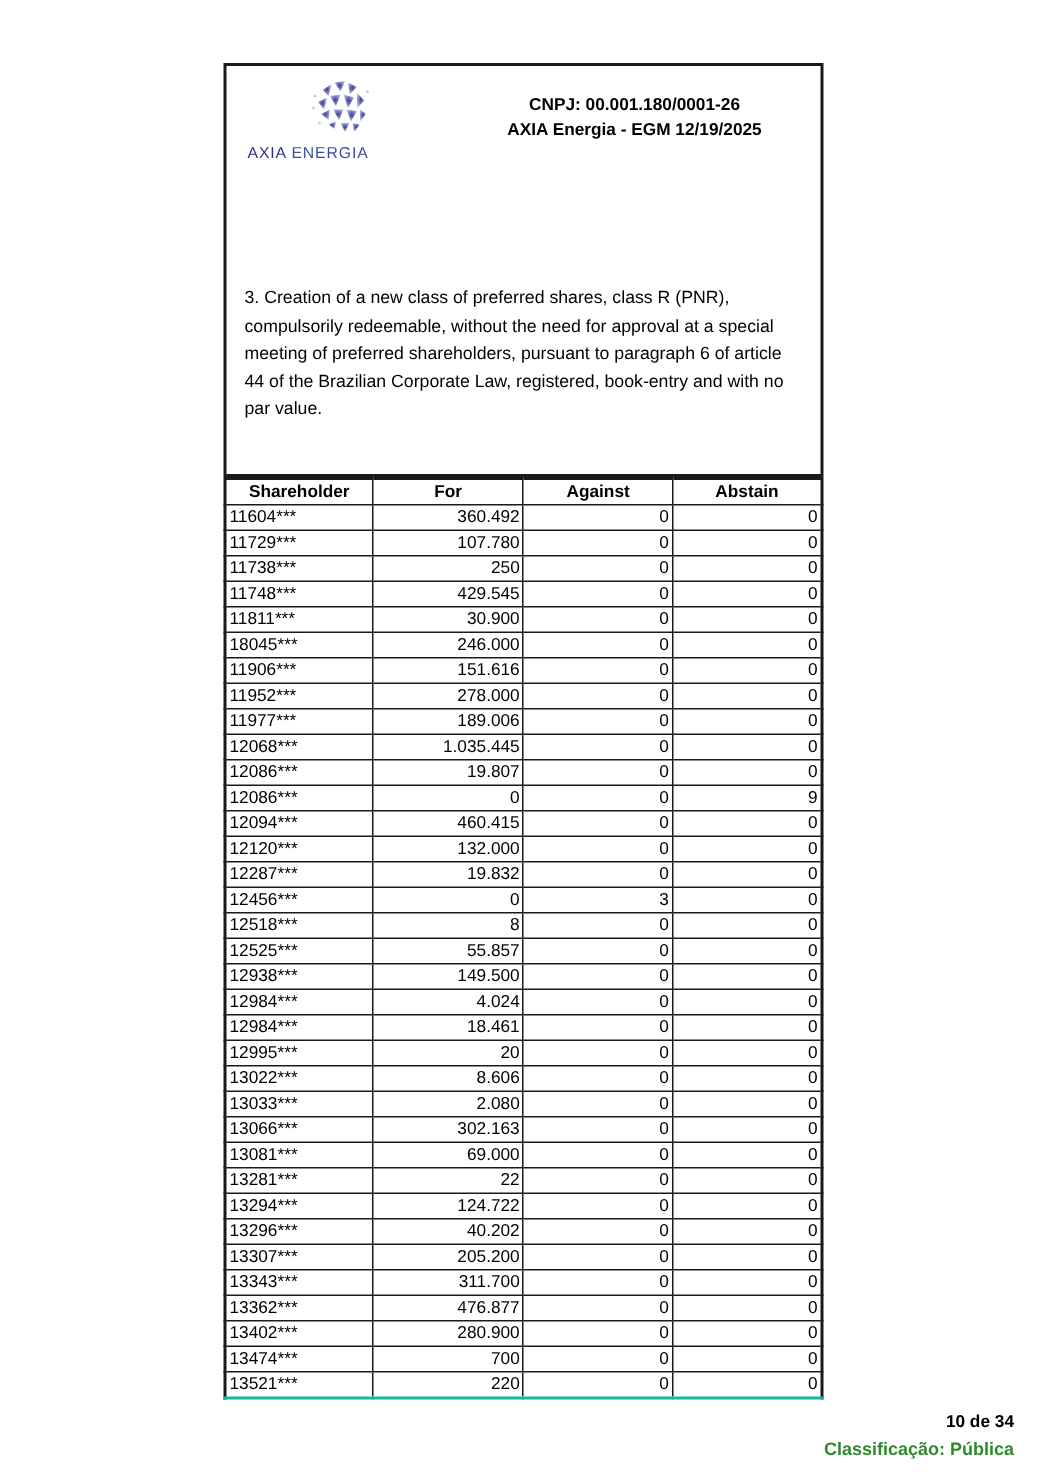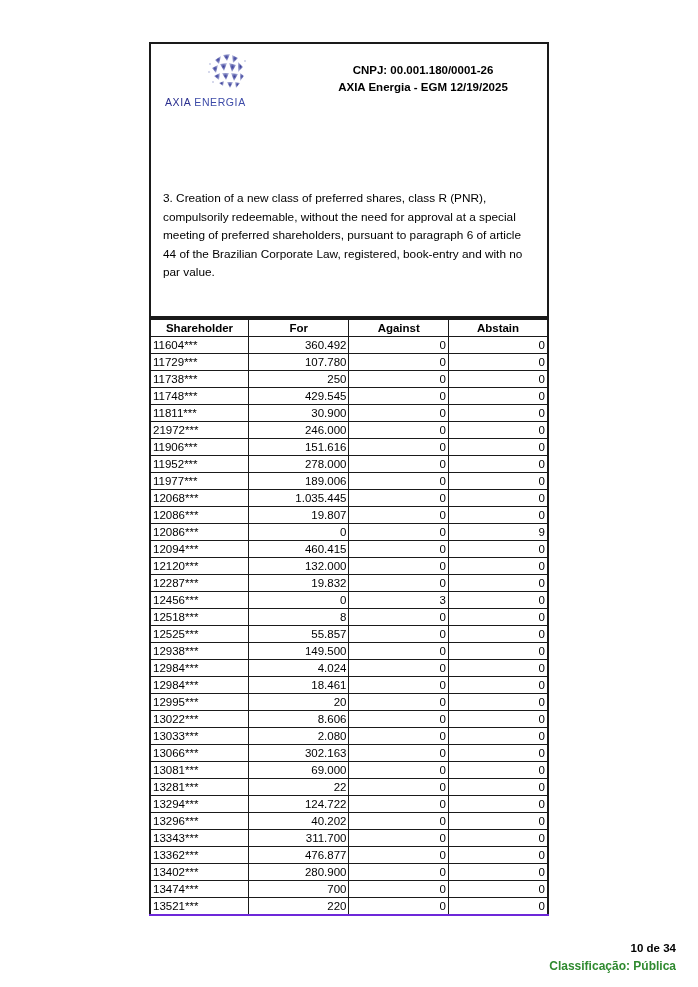--- a/index.html
+++ b/index.html
@@ -14,21 +14,21 @@
   .logo-text { position: absolute; left: 0; top: 44px; font-size: 10.5px; letter-spacing: 0.6px; color: #2b2f8f; white-space: nowrap; }
   .logo-text b { font-weight: 400; color: #2b2f8f; }
   .logo-text span.light { color: #3d4ba8; }
   .doc-info { position: absolute; left: 157px; top: 18px; width: 230px; text-align: center; font-weight: 700; font-size: 11.5px; line-height: 17px; }
   .item-text { position: absolute; left: 12px; right: 12px; top: 145px; text-align: left; font-weight: 400; font-size: 11.8px; line-height: 18.5px; }
   table { border-collapse: collapse; width: 400px; table-layout: fixed; font-size: 11.5px; }
   th, td { border: 1px solid #1a1a1a; height: 16px; padding: 0 2px; line-height: 16px; }
   th { font-weight: 700; text-align: center; border-top: 2px solid #1a1a1a; }
   td.num { text-align: right; }
   td.sh { text-align: left; margin-left: 16px; }
-  table { border-left: 2px solid #1a1a1a; border-right: 2px solid #1a1a1a; border-bottom: 2px solid #6d28d9; }
+  table { border-left: 2px solid #1a1a1a; border-right: 2px solid #1a1a1a; border-bottom: 2px solid #14b8a6; }
   col.c1 { width: 98px; } col.c2 { width: 100px; } col.c3 { width: 99px; } col.c4 { width: 99px; }
   .footer { position: absolute; left: 0; width: 676px; top: 940px; text-align: right; font-weight: bold; }
   .page-num { font-size: 11.5px; line-height: 16px; }
   .classif { font-size: 12px; line-height: 16px; color: #2f8a2f; margin-top: 2px; }
 </style>
 </head>
 <body>
 
 <div class="page">
   <div class="header-box">
@@ -112,21 +112,21 @@
           <td class="num">0</td>
           <td class="num">0</td>
         </tr>
         <tr>
           <td class="sh">11811***</td>
           <td class="num">30.900</td>
           <td class="num">0</td>
           <td class="num">0</td>
         </tr>
         <tr>
-          <td class="sh">21972***</td>
+          <td class="sh">18045***</td>
           <td class="num">246.000</td>
           <td class="num">0</td>
           <td class="num">0</td>
         </tr>
         <tr>
           <td class="sh">11906***</td>
           <td class="num">151.616</td>
           <td class="num">0</td>
           <td class="num">0</td>
         </tr>
@@ -252,20 +252,26 @@
         </tr>
         <tr>
           <td class="sh">13294***</td>
           <td class="num">124.722</td>
           <td class="num">0</td>
           <td class="num">0</td>
         </tr>
         <tr>
           <td class="sh">13296***</td>
           <td class="num">40.202</td>
+          <td class="num">0</td>
+          <td class="num">0</td>
+        </tr>
+        <tr>
+          <td class="sh">13307***</td>
+          <td class="num">205.200</td>
           <td class="num">0</td>
           <td class="num">0</td>
         </tr>
         <tr>
           <td class="sh">13343***</td>
           <td class="num">311.700</td>
           <td class="num">0</td>
           <td class="num">0</td>
         </tr>
         <tr>

